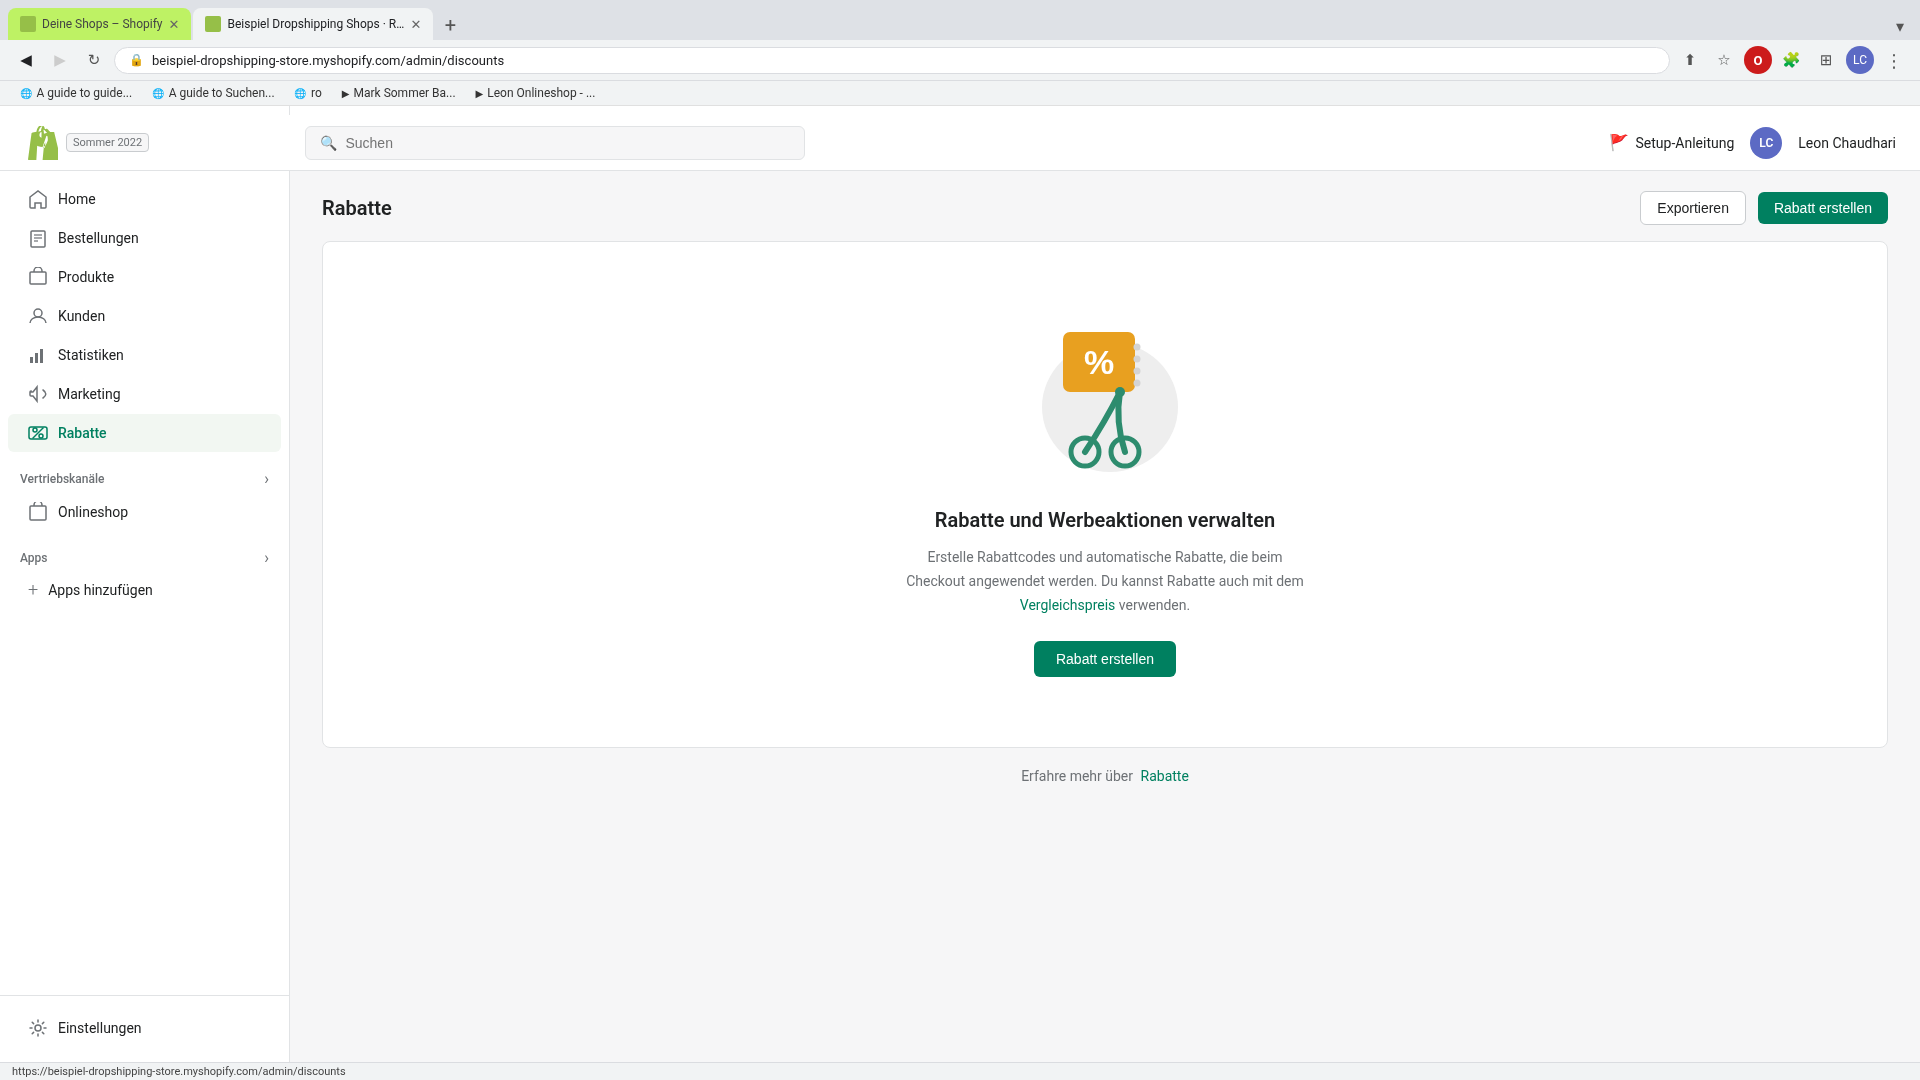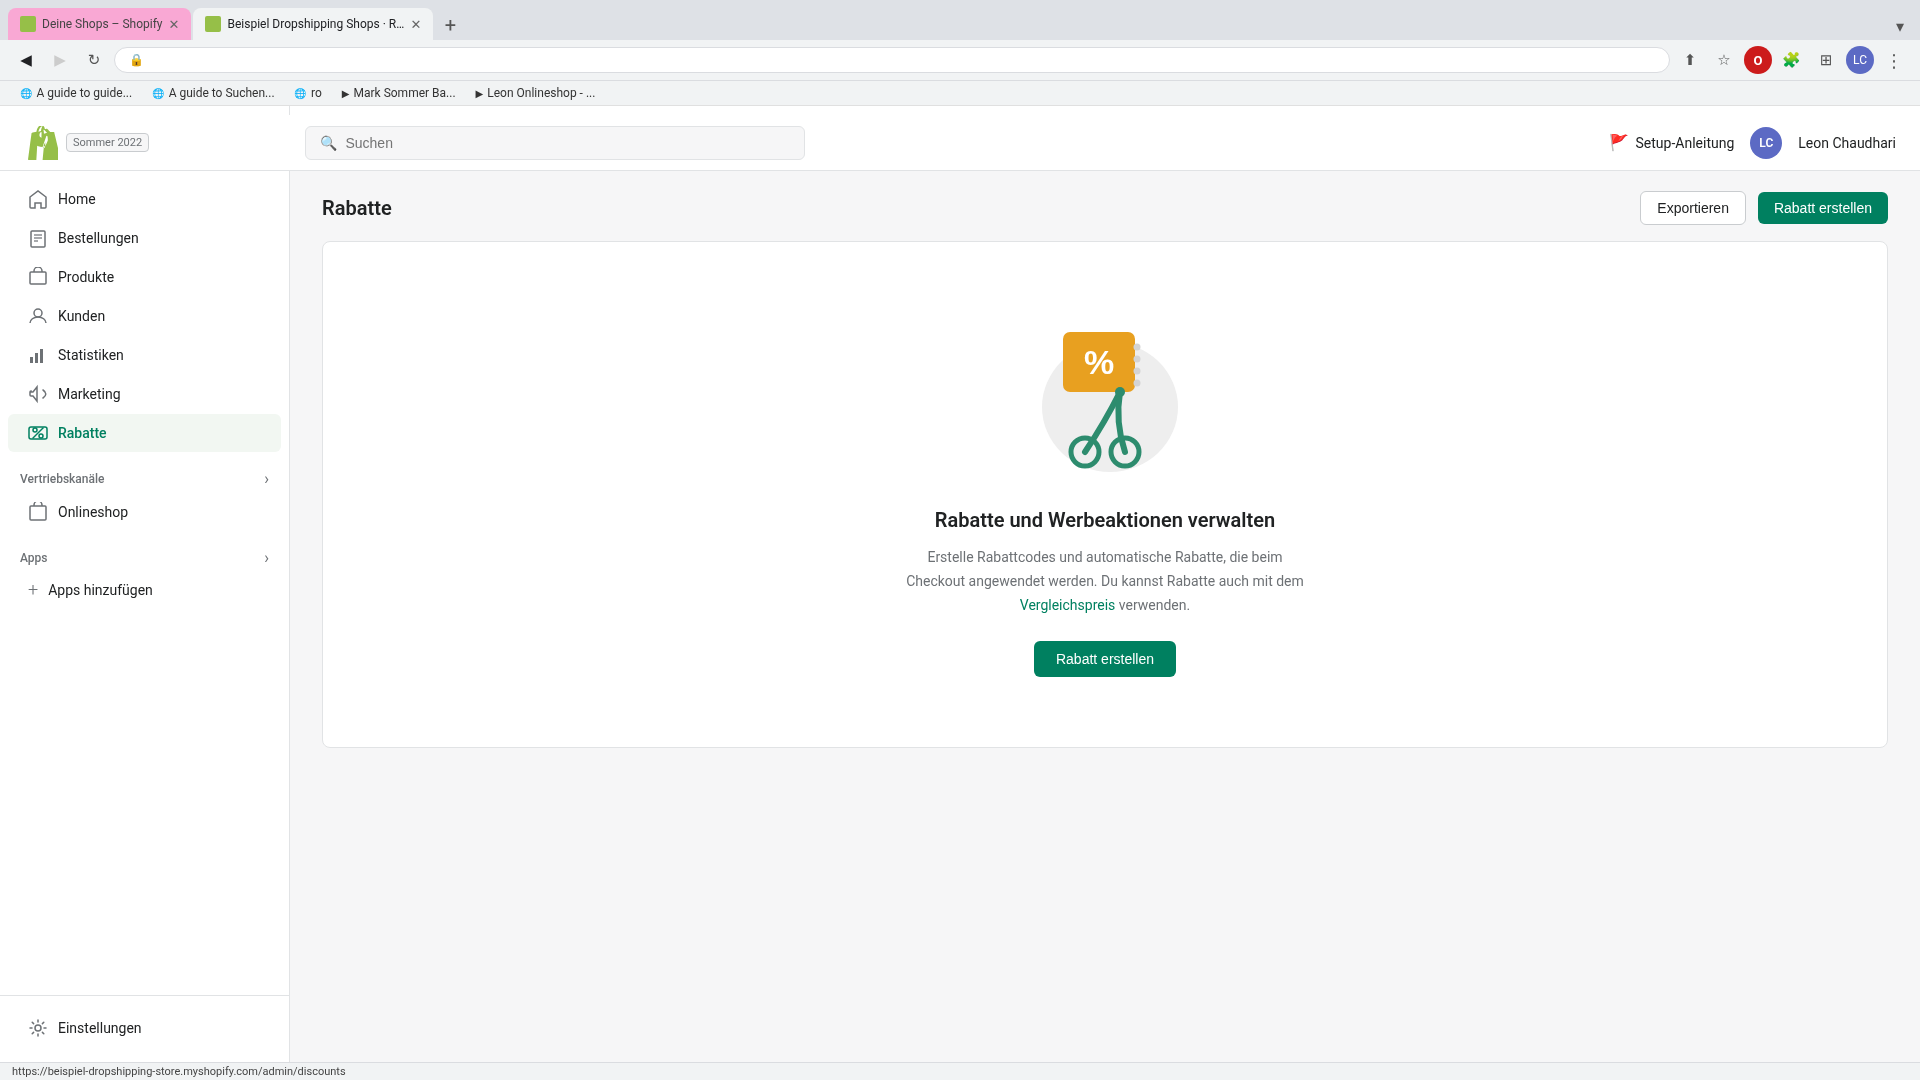--- a/index.html
+++ b/index.html
@@ -7,41 +7,42 @@
 
     
     .scissors-illustration { margin-bottom: 24px; }
   </style>
 </head>
 <body>
 
 <div>
 
   <div style="display:flex; align-items:flex-end; padding:8px 8px 0; background:#dee1e6; gap:2px;">
-    <div style="display:flex; align-items:center; padding:8px 12px; border-radius:8px 8px 0 0; background:#f9a8d4; min-width:180px; max-width:220px; gap:6px; cursor:pointer;">
+    <div style="display:flex; align-items:center; padding:8px 12px; border-radius:8px 8px 0 0; background:#bef264; min-width:180px; max-width:220px; gap:6px; cursor:pointer;">
       <div style="width:16px;height:16px;background:#96bf48;border-radius:2px;flex-shrink:0;"></div>
       <span style="font-size:12px;color:#444;flex:1;overflow:hidden;text-overflow:ellipsis;white-space:nowrap;">Deine Shops – Shopify</span>
       <span style="font-size:13px;color:#666;cursor:pointer;">✕</span>
     </div>
     <div style="display:flex; align-items:center; padding:8px 12px; border-radius:8px 8px 0 0; background:#f1f3f4; min-width:200px; max-width:240px; gap:6px; cursor:pointer;">
       <div style="width:16px;height:16px;background:#96bf48;border-radius:2px;flex-shrink:0;"></div>
       <span style="font-size:12px;color:#202124;flex:1;overflow:hidden;text-overflow:ellipsis;white-space:nowrap;">Beispiel Dropshipping Shops · R...</span>
       <span style="font-size:13px;color:#666;cursor:pointer;">✕</span>
     </div>
     <div style="width:30px;height:30px;display:flex;align-items:center;justify-content:center;font-size:20px;color:#555;cursor:pointer;">+</div>
     <div style="flex:1;"></div>
     <div style="font-size:16px;color:#555;padding:4px 8px;">▾</div>
   </div>
 
   <div style="display:flex;align-items:center;padding:6px 12px;gap:6px;background:#f1f3f4;border-bottom:1px solid #dadce0;">
     <div style="width:28px;height:28px;border-radius:50%;display:flex;align-items:center;justify-content:center;cursor:pointer;color:#202124;font-size:15px;">◀</div>
     <div style="width:28px;height:28px;border-radius:50%;display:flex;align-items:center;justify-content:center;cursor:pointer;color:#ccc;font-size:15px;">▶</div>
     <div style="width:28px;height:28px;border-radius:50%;display:flex;align-items:center;justify-content:center;cursor:pointer;color:#555;font-size:15px;">↻</div>
     <div style="flex:1;display:flex;align-items:center;background:white;border:1px solid #dadce0;border-radius:20px;padding:5px 14px;gap:8px;font-size:13px;color:#202124;">
       <span style="font-size:12px;color:#555;">🔒</span>
+      <span style="flex:1;">beispiel-dropshipping-store.myshopify.com/admin/discounts</span>
     </div>
     <div style="width:28px;height:28px;border-radius:50%;display:flex;align-items:center;justify-content:center;cursor:pointer;color:#555;font-size:15px;">⬆</div>
     <div style="width:28px;height:28px;border-radius:50%;display:flex;align-items:center;justify-content:center;cursor:pointer;color:#555;font-size:15px;">☆</div>
     <div style="width:28px;height:28px;border-radius:50%;display:flex;align-items:center;justify-content:center;cursor:pointer;background:#cc1b1b;color:white;font-size:13px;font-weight:bold;">O</div>
     <div style="width:28px;height:28px;border-radius:50%;display:flex;align-items:center;justify-content:center;cursor:pointer;color:#555;font-size:15px;">🧩</div>
     <div style="width:28px;height:28px;border-radius:50%;display:flex;align-items:center;justify-content:center;cursor:pointer;color:#555;font-size:15px;">⊞</div>
     <div style="width:28px;height:28px;border-radius:50%;overflow:hidden;cursor:pointer;background:#5c6ac4;display:flex;align-items:center;justify-content:center;color:white;font-size:12px;">LC</div>
     <div style="width:28px;height:28px;border-radius:50%;display:flex;align-items:center;justify-content:center;cursor:pointer;color:#555;font-size:18px;">⋮</div>
   </div>
 
@@ -431,19 +432,23 @@
           <span>Erstelle Rabattcodes und automatische Rabatte, die beim Checkout angewendet werden. Du kannst Rabatte auch mit dem</span>
           <a href="#" style="color:#008060;text-decoration:none;"> <span>Vergleichspreis</span></a>
           <span>verwenden.</span>
         </p>
 
         <button style="padding:10px 22px;border:none;border-radius:6px;background:#008060;cursor:pointer;font-size:14px;color:white;font-weight:500;">Rabatt erstellen</button>
 
       </div>
     </div>
 
+    <div style="margin:20px 32px;text-align:center;font-size:14px;color:#6d7175;padding-bottom:30px;">
+      <span>Erfahre mehr über</span>
+      <a href="#" style="color:#008060;text-decoration:none;margin-left:4px;"><span>Rabatte</span></a>
+    </div>
 
   </div>
 </div>
 
 <div style="position:fixed;bottom:0;left:0;right:0;background:#f1f3f4;padding:2px 12px;font-size:11px;color:#444;border-top:1px solid #dadce0;z-index:200;">
   <span>https://beispiel-dropshipping-store.myshopify.com/admin/discounts</span>
 </div>
 
 </body></html>

